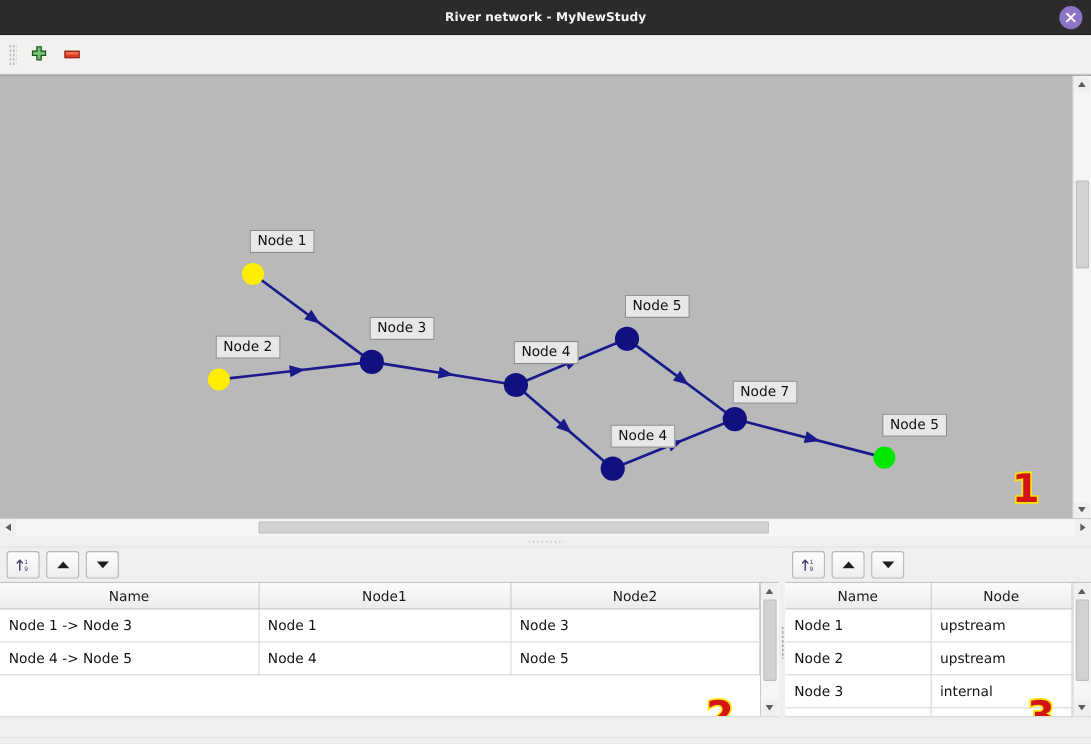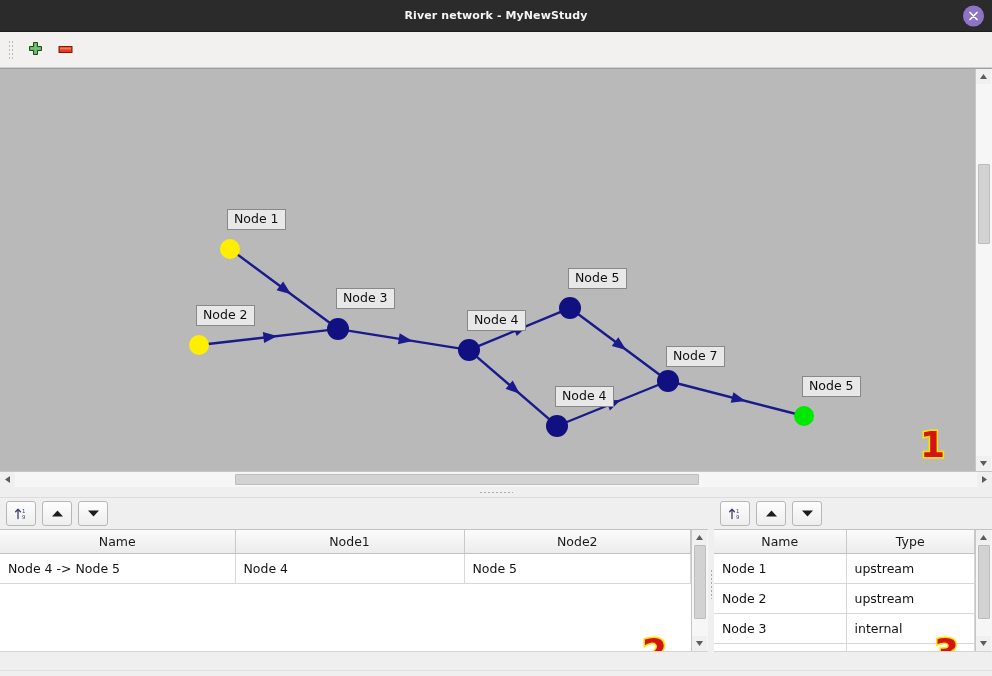--- a/index.html
+++ b/index.html
@@ -443,20 +443,25 @@
               </colgroup>
             <thead>
                 <tr>
                   <th>Name</th>
                   <th>Node1</th>
                   <th>Node2</th>
                 </tr>
               </thead>
             <tbody>
                 <tr>
+                  <td>Node 1 -&gt; Node 3</td>
+                  <td>Node 1</td>
+                  <td>Node 3</td>
+                </tr>
+                <tr>
                   <td>Node 4 -&gt; Node 5</td>
                   <td>Node 4</td>
                   <td>Node 5</td>
                 </tr>
               </tbody>
           </table>
           <div class="marker" style="position:absolute; right:24px; top:104px;">2</div>
         </div>
         <div class="vscroll">
           <div class="sb-arrow">
@@ -505,21 +510,21 @@
       <div class="table-wrap">
         <div class="table-scrollarea">
           <table class="grid" id="nodes-table">
             <colgroup>
                 <col style="width:132px">
                 <col>
               </colgroup>
             <thead>
                 <tr>
                   <th>Name</th>
-                  <th>Type</th>
+                  <th>Node</th>
                 </tr>
               </thead>
             <tbody>
                 <tr>
                   <td>Node 1</td>
                   <td>upstream</td>
                 </tr>
                 <tr>
                   <td>Node 2</td>
                   <td>upstream</td>

